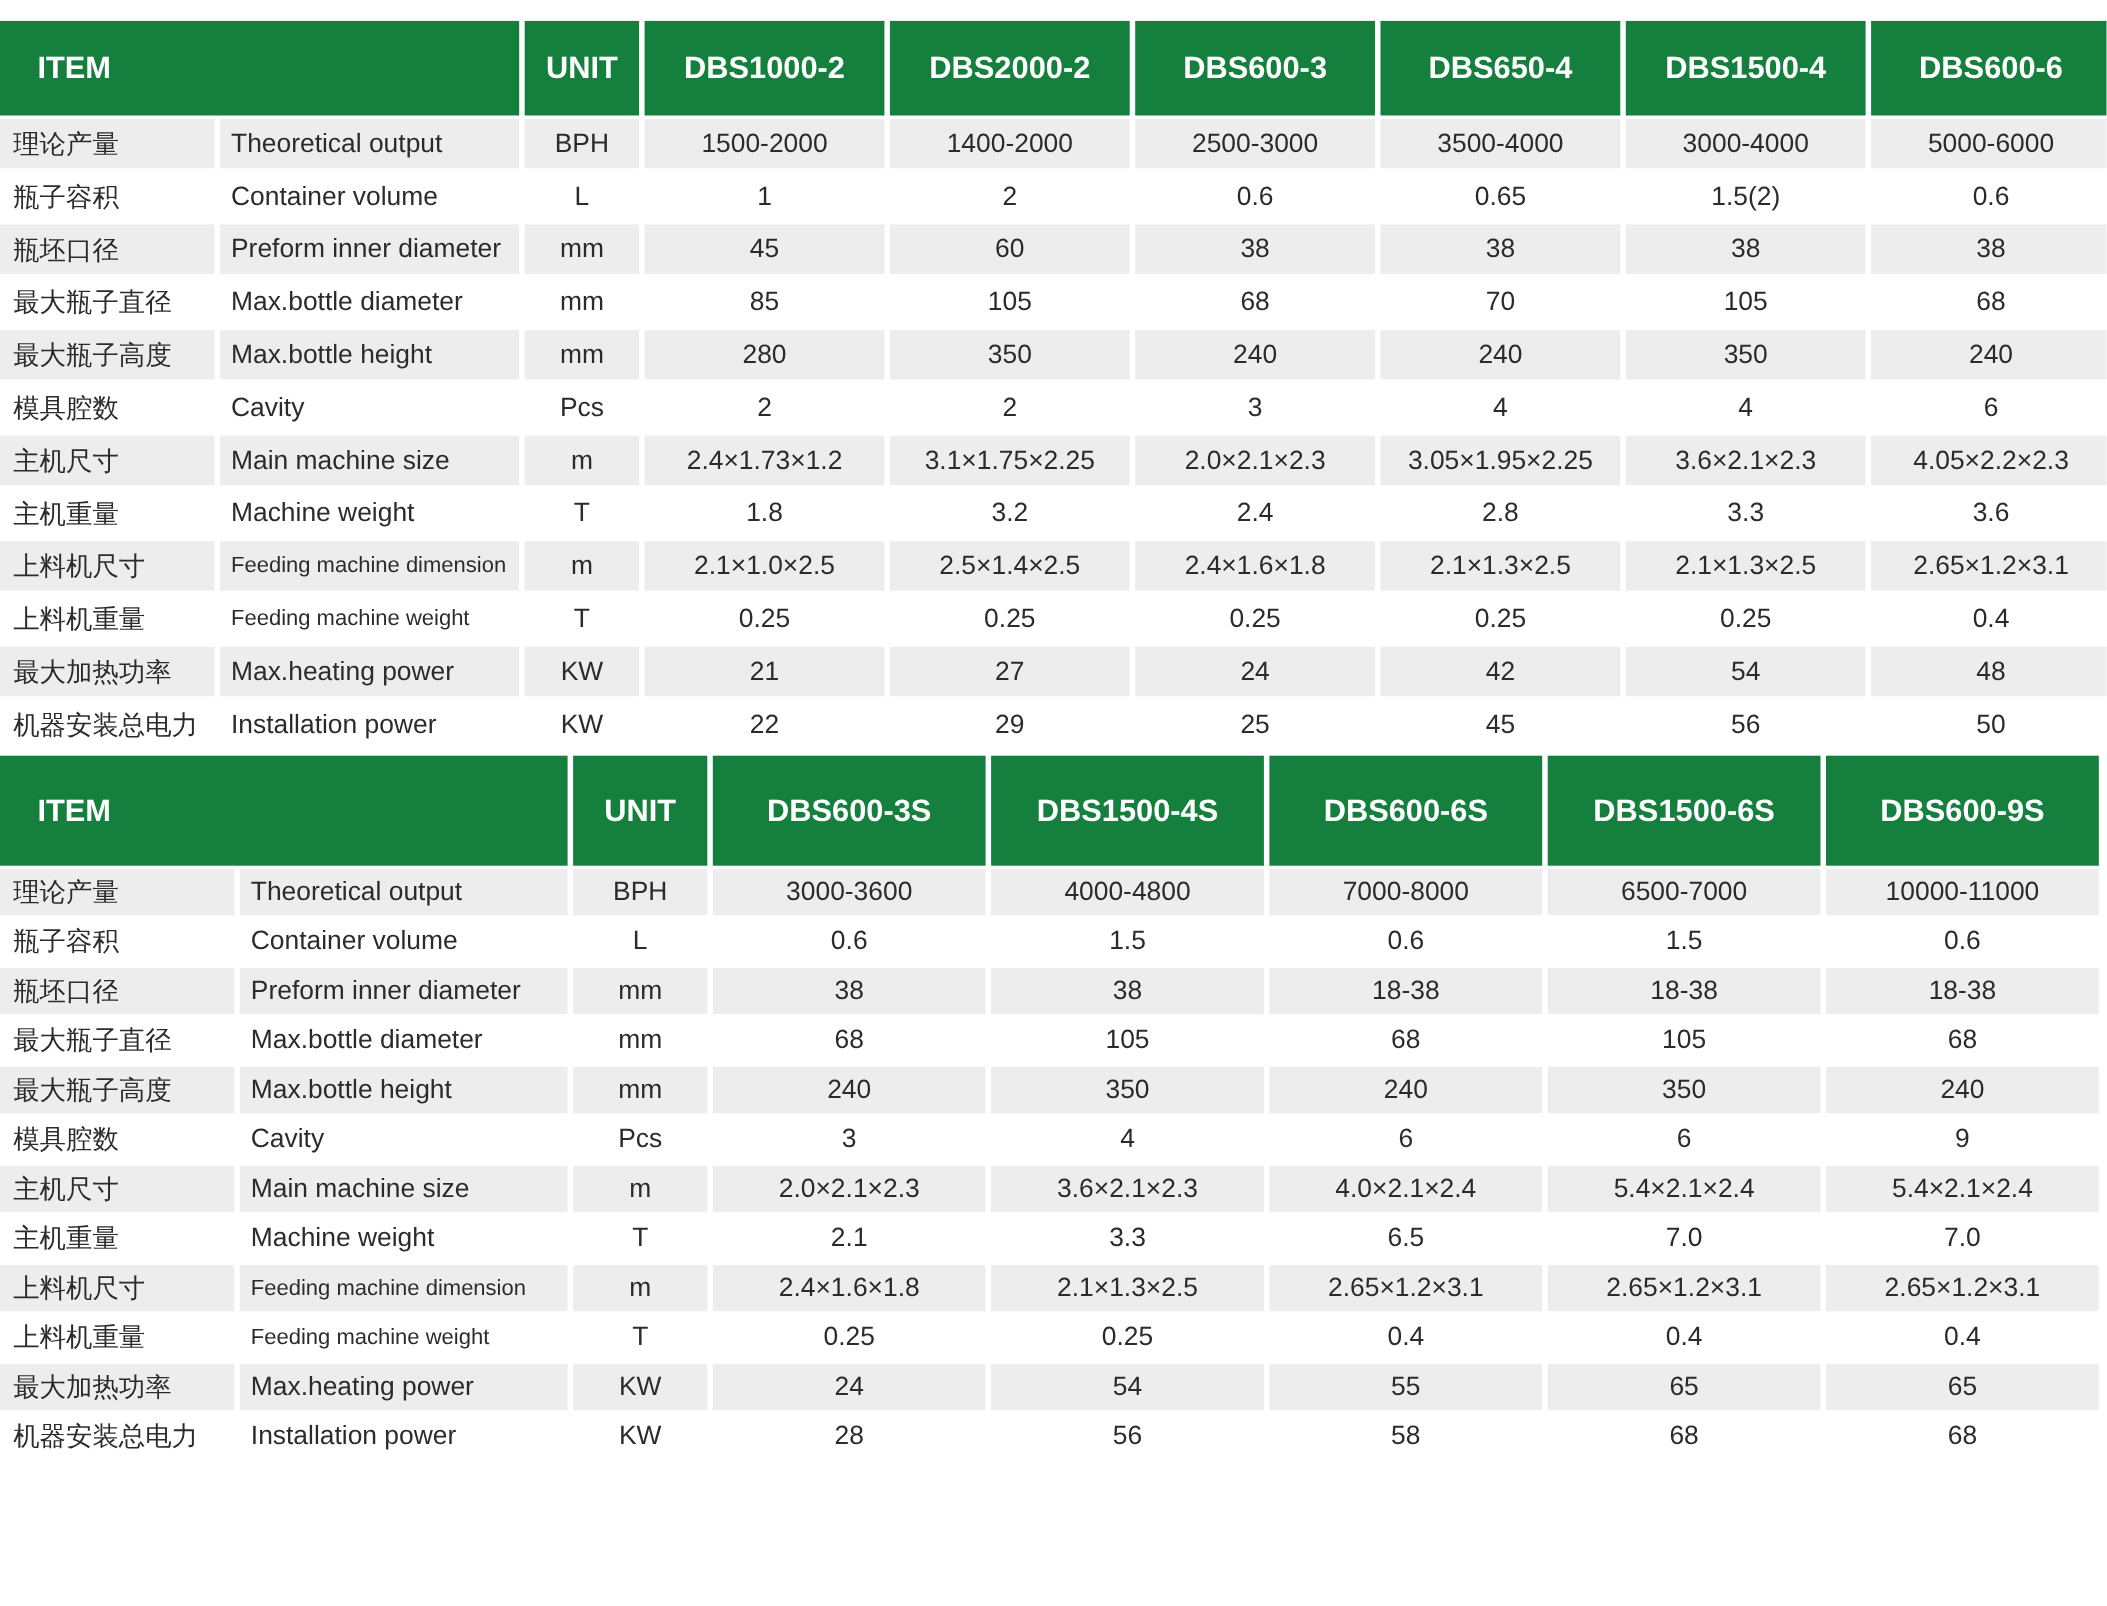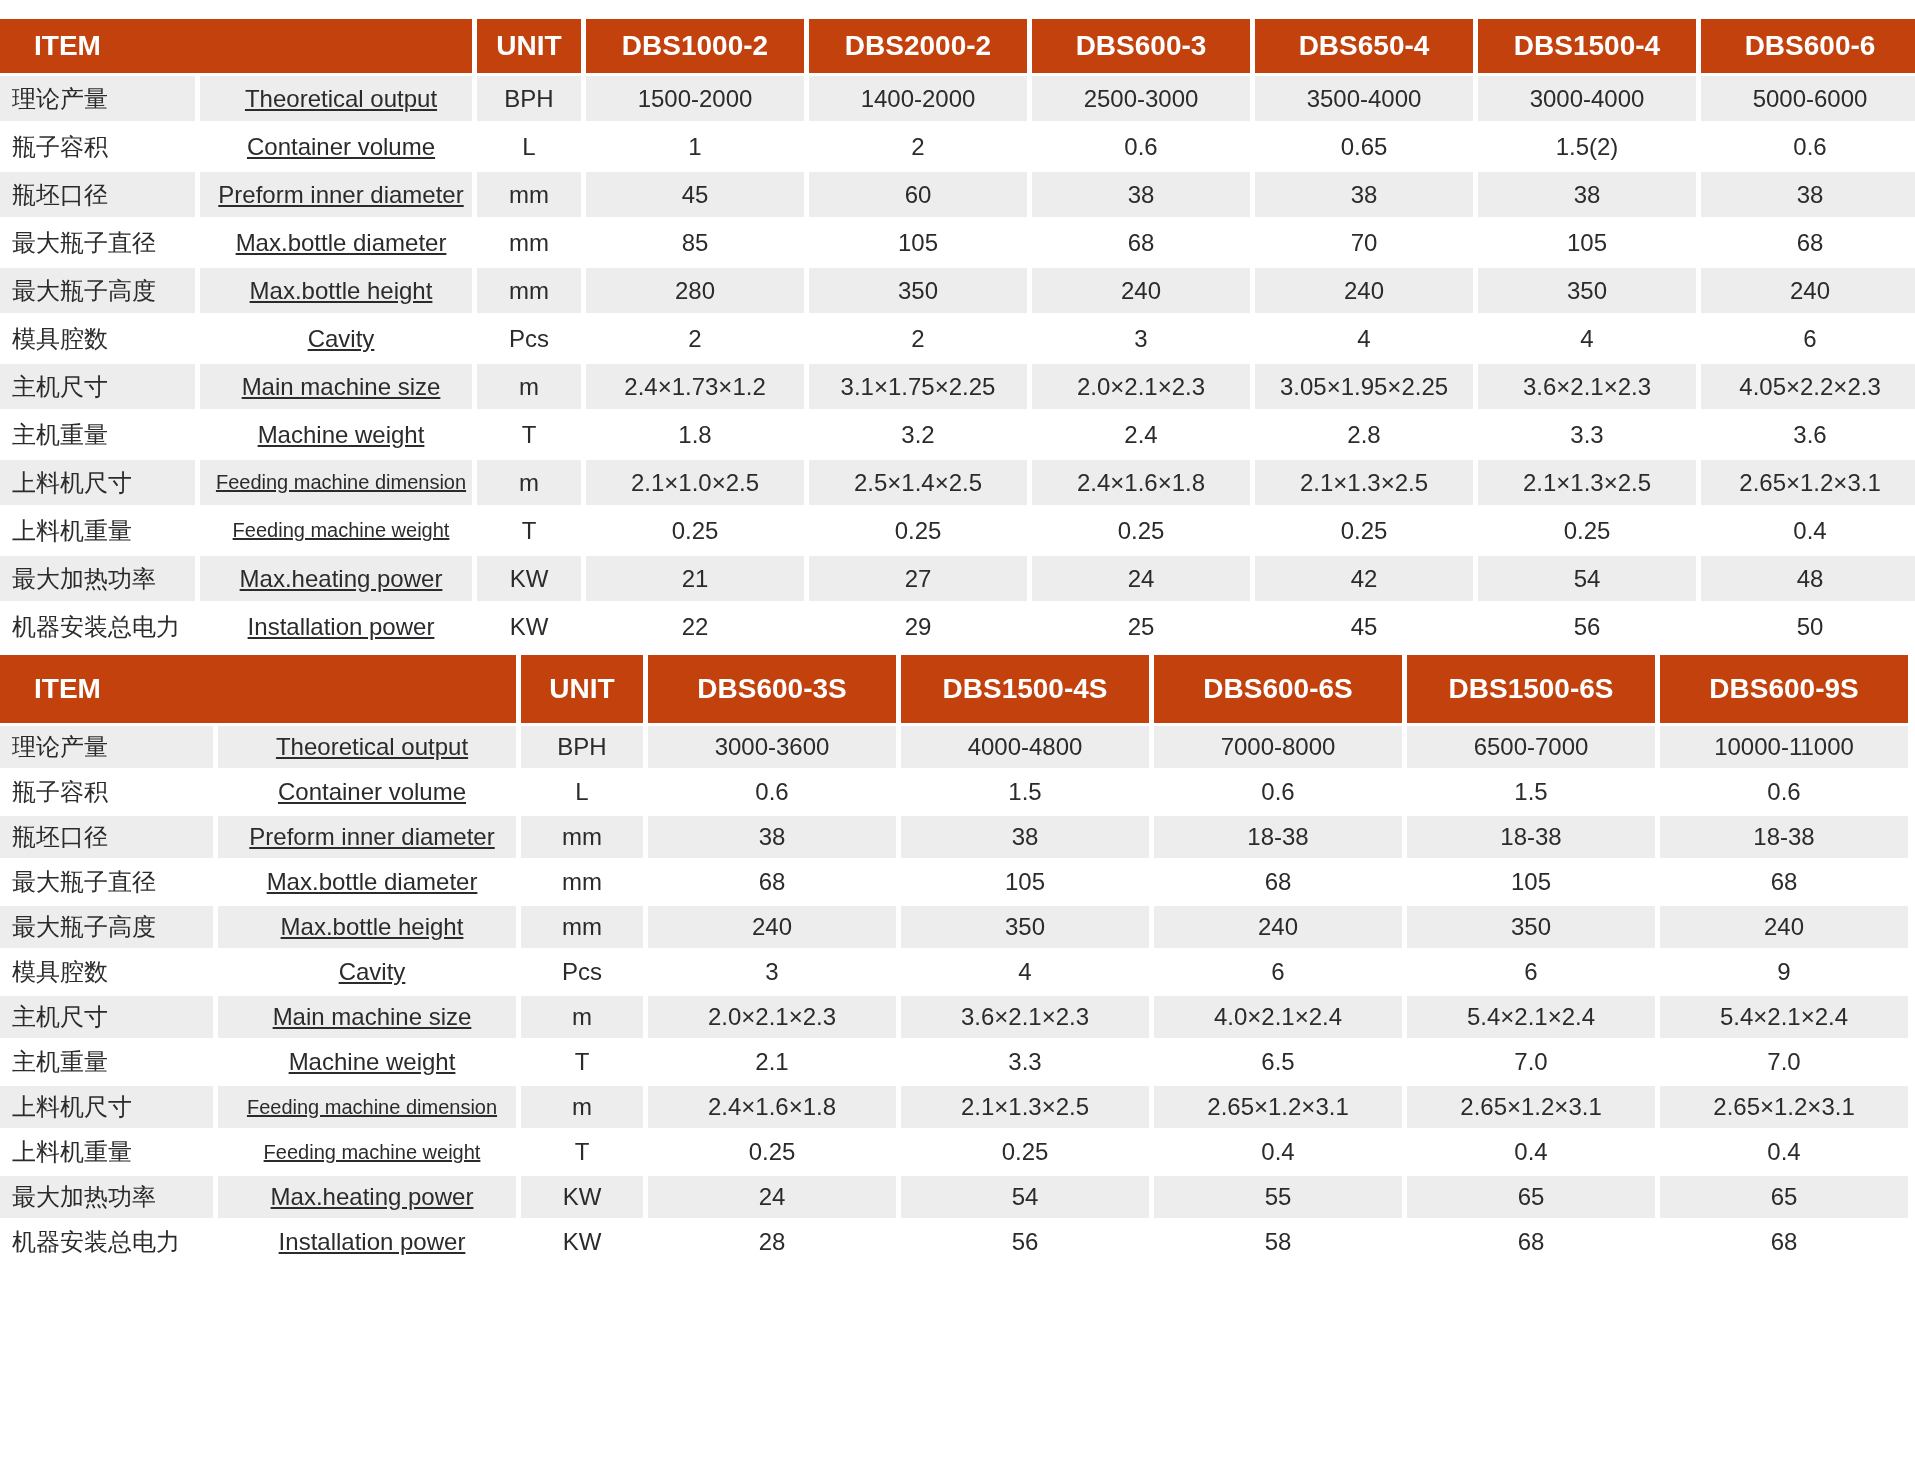--- a/index.html
+++ b/index.html
@@ -27,27 +27,27 @@
   #title-2 { margin: 46px 0 18px 50px; }
 
   table.spec {
     width: 1915px;
     table-layout: fixed;
     border-collapse: separate;
     border-spacing: 5px 3px;
     margin-left: -5px; 
   }
   table.spec th {
-    background: #c2410c;
+    background: #15803d;
     color: #ffffff;
     font-weight: bold;
     font-size: 28px;
     text-align: center;
     vertical-align: middle;
-    padding: 0;
+    padding: 16px;
   }
   table.spec th.th-item {
     text-align: left;
     padding-left: 34px;
   }
   table.spec-1 th { height: 54px; }
   table.spec-2 th { height: 68px; }
 
   table.spec td {
     vertical-align: middle;
@@ -58,23 +58,22 @@
   table.spec-1 td { height: 45px; }
   table.spec-2 td { height: 42px; }
   table.spec tbody tr:nth-child(odd) td { background: #ededed; }
 
   table.spec td.zh {
     text-align: left;
     padding-left: 12px;
     font-size: 24px;
   }
   table.spec td.en {
-    text-align: center;
+    text-align: left;
     padding-left: 10px;
-    text-decoration: underline;
   }
   table.spec td.unit,
   table.spec td.val {
     text-align: center;
   }
   
   table.spec tbody tr:nth-child(9) td.en,
   table.spec tbody tr:nth-child(10) td.en { font-size: 20px; }
 </style>
 </head>

